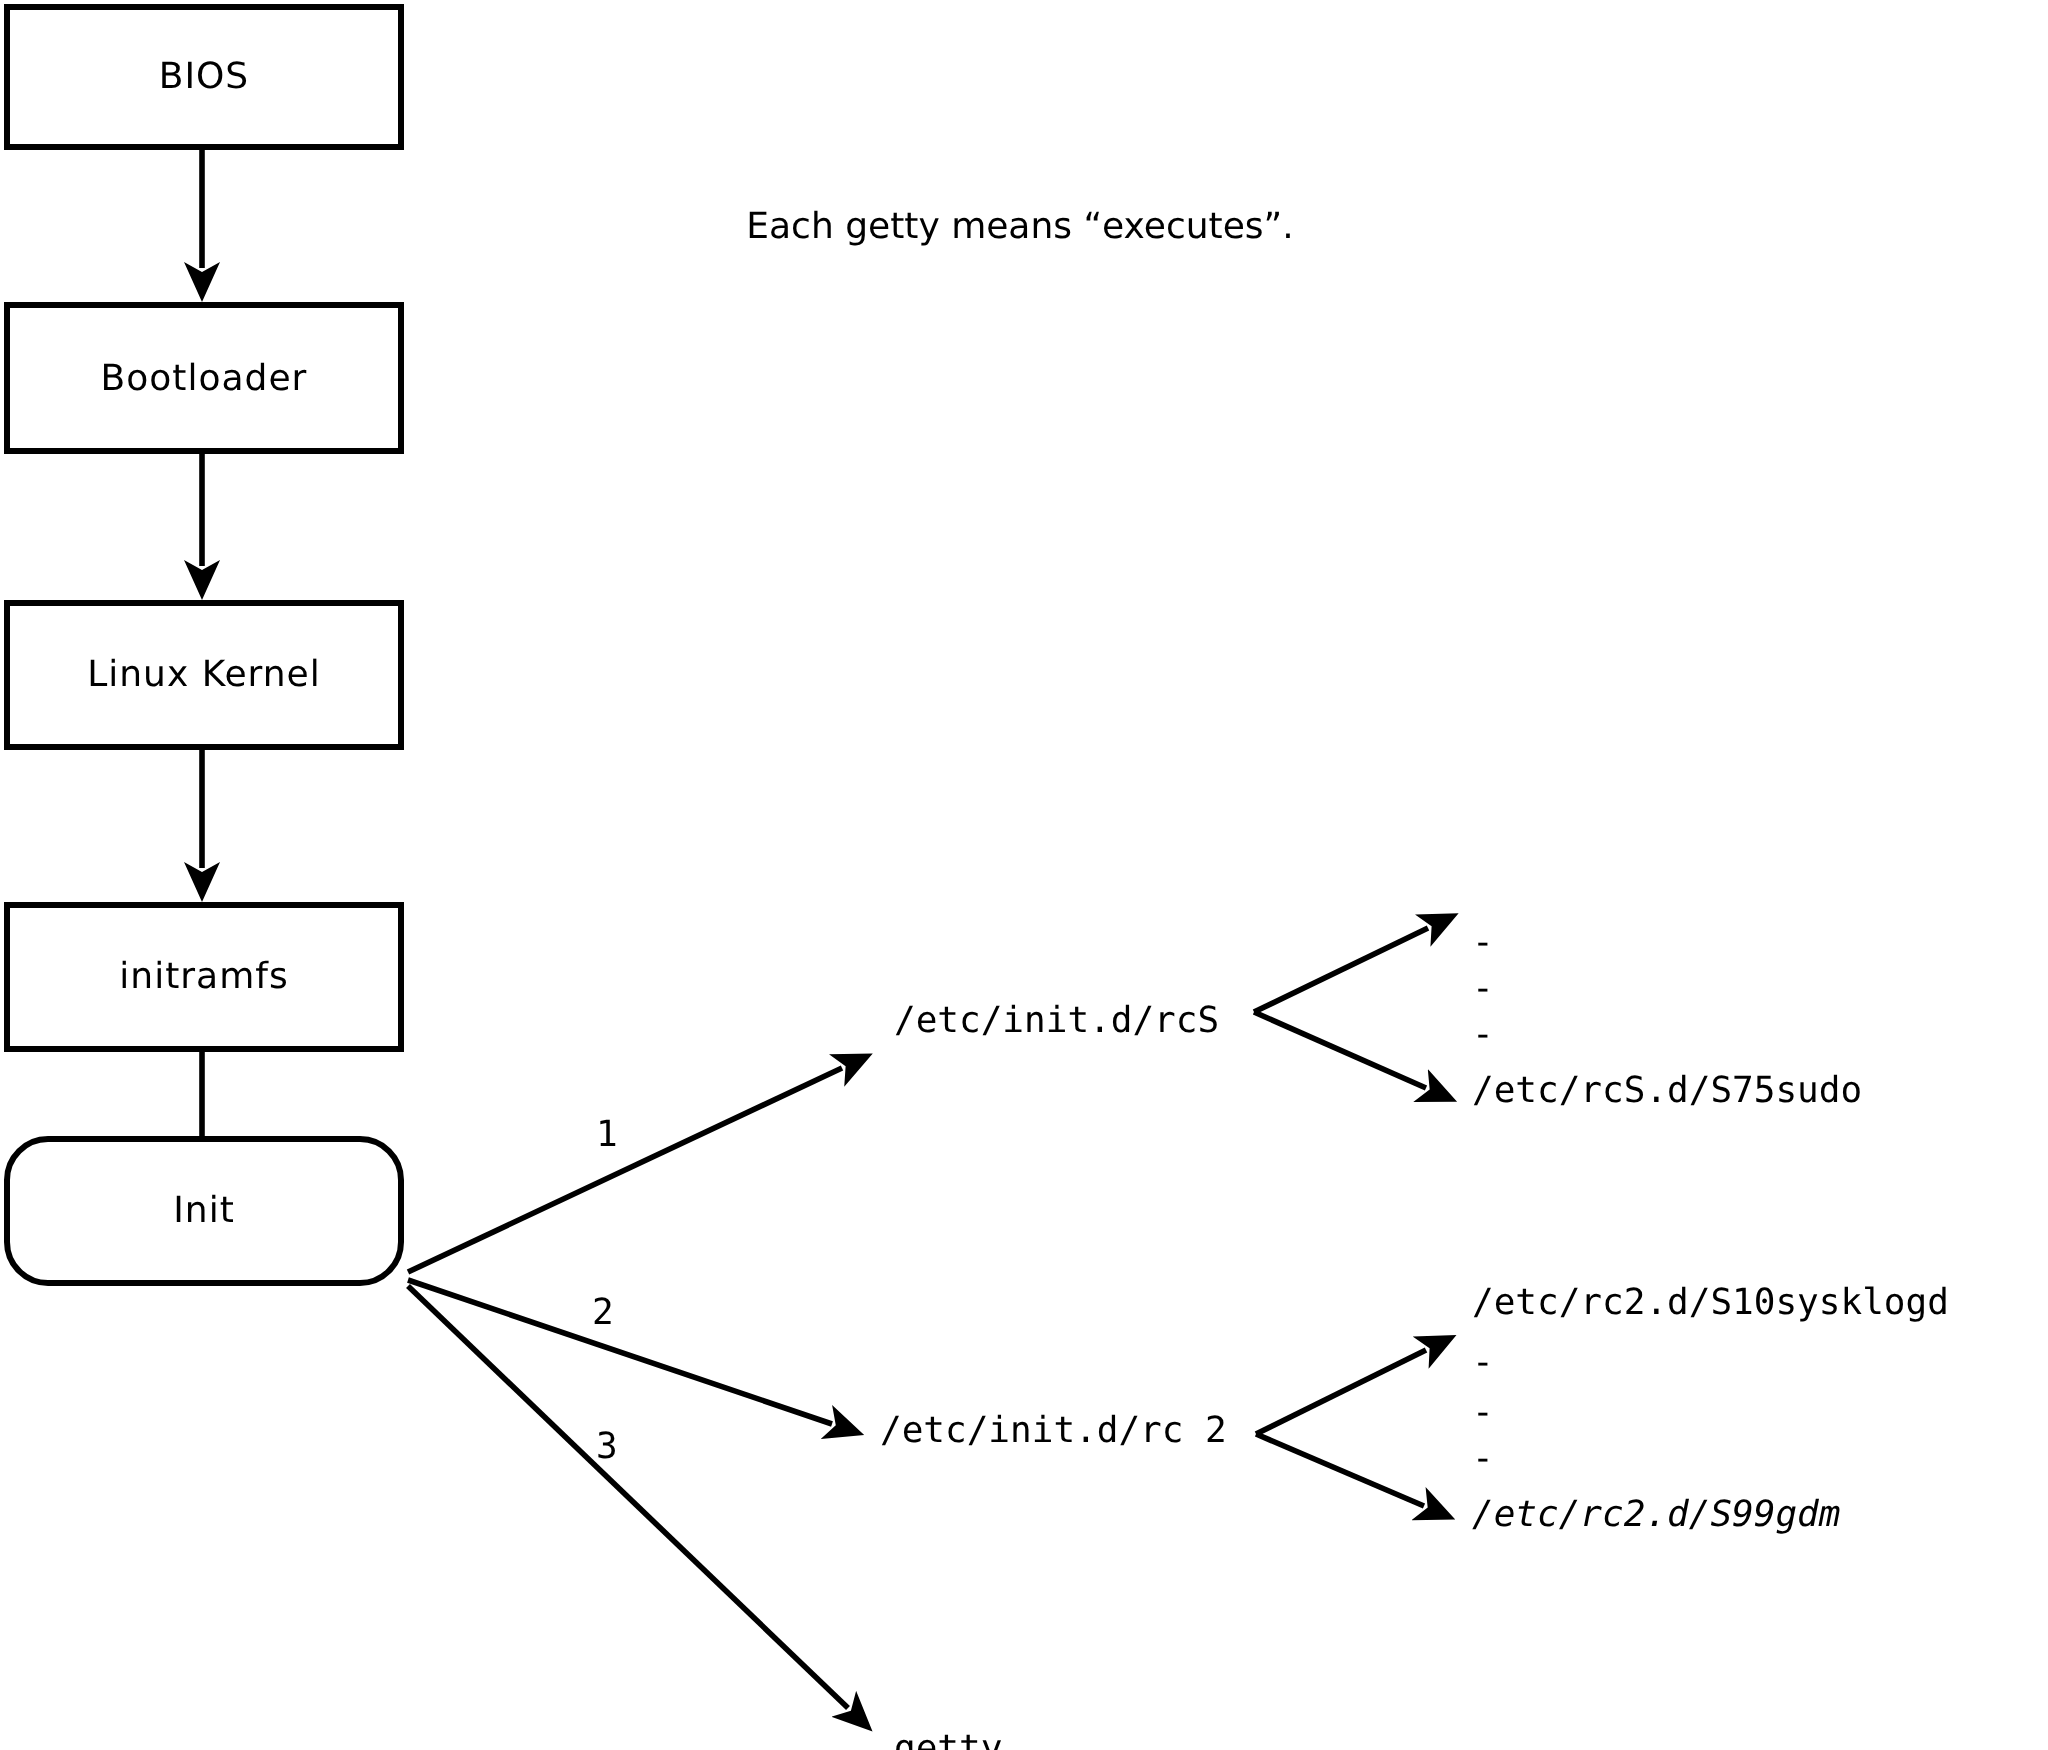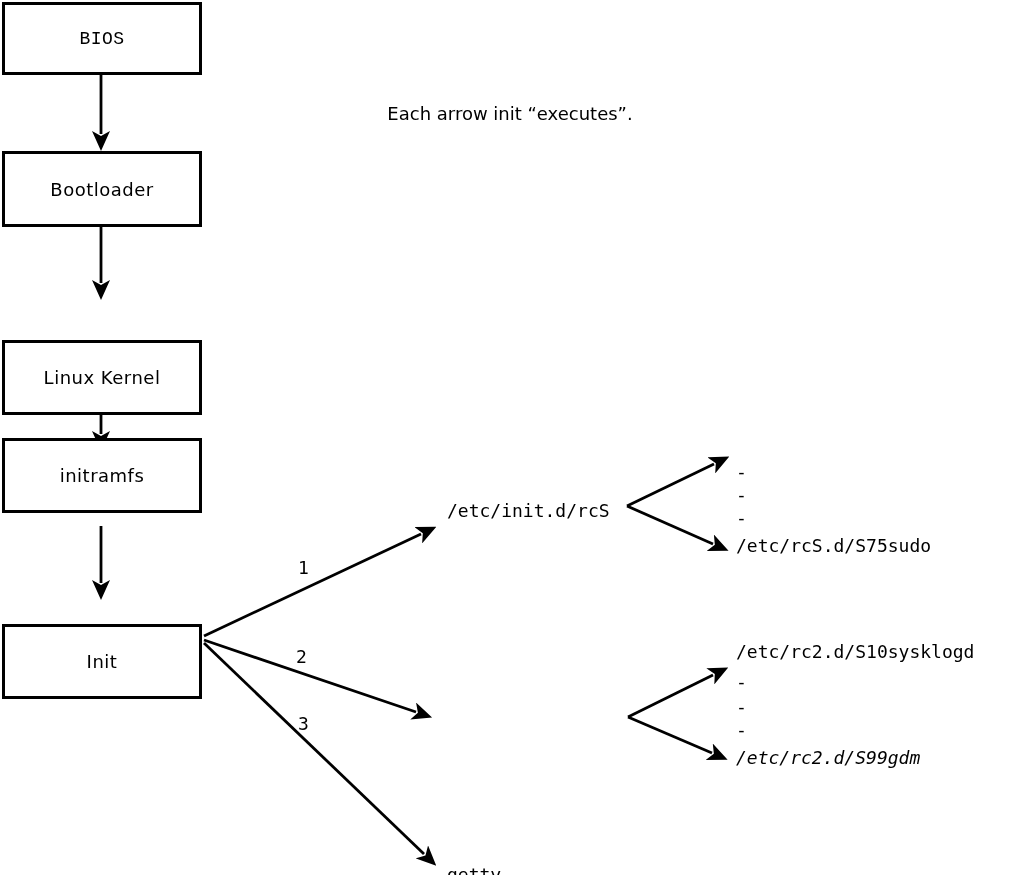--- a/index.html
+++ b/index.html
@@ -80,43 +80,44 @@
       <line x1="204" y1="643" x2="424" y2="854" marker-end="url(#arrow)"></line>
 
       <line x1="627" y1="506" x2="714" y2="464" marker-end="url(#arrow)"></line>
       <line x1="627" y1="506" x2="713" y2="544" marker-end="url(#arrow)"></line>
 
       <line x1="628" y1="717" x2="713" y2="675" marker-end="url(#arrow)"></line>
       <line x1="628" y1="717" x2="712" y2="753" marker-end="url(#arrow)"></line>
     </g>
   </svg>
 
-  <div class="legend-note">Each arrow init “executes”.</div>
+  <div class="legend-note">Each getty means “executes”.</div>
 
-  <div class="node-box" style="top:2px;   height:67px;font-family:Liberation Mono, monospace;">
+  <div class="node-box" style="top:2px;   height:67px;">
     <span>BIOS</span>
   </div>
   <div class="node-box" style="top:151px; height:70px;text-align:center;">
     <span>Bootloader</span>
   </div>
-  <div class="node-box" style="top:300px; height:69px;margin-top:40px;">
+  <div class="node-box" style="top:300px; height:69px;">
     <span>Linux Kernel</span>
   </div>
-  <div class="node-box" style="top:438px; height:69px;justify-content:center;">
+  <div class="node-box" style="top:451px; height:69px;justify-content:center;">
     <span>initramfs</span>
   </div>
-  <div class="node-box" style="top:624px; height:69px;">
+  <div class="node-box" style="top:568px; height:69px;border-radius:22px;">
     <span>Init</span>
   </div>
 
   <div class="branch-num" style="left:298px; top:556px;">1</div>
   <div class="branch-num" style="left:296px; top:645px;">2</div>
   <div class="branch-num" style="left:298px; top:712px;">3</div>
 
   <div class="mono-label" style="left:447px; top:499px;">/etc/init.d/rcS</div>
+  <div class="mono-label" style="left:440px; top:704px;">/etc/init.d/rc 2</div>
   <div class="mono-label" style="left:447px; top:851px;margin-top:12px;">getty</div>
 
   <div class="mono-label" style="left:736px; top:460px;">-</div>
   <div class="mono-label" style="left:736px; top:483px;">-</div>
   <div class="mono-label" style="left:736px; top:506px;">-</div>
   <div class="mono-label" style="left:736px; top:534px;">/etc/rcS.d/S75sudo</div>
 
   <div class="mono-label" style="left:736px; top:640px;">/etc/rc2.d/S10sysklogd</div>
   <div class="mono-label" style="left:736px; top:670px;">-</div>
   <div class="mono-label" style="left:736px; top:695px;">-</div>

